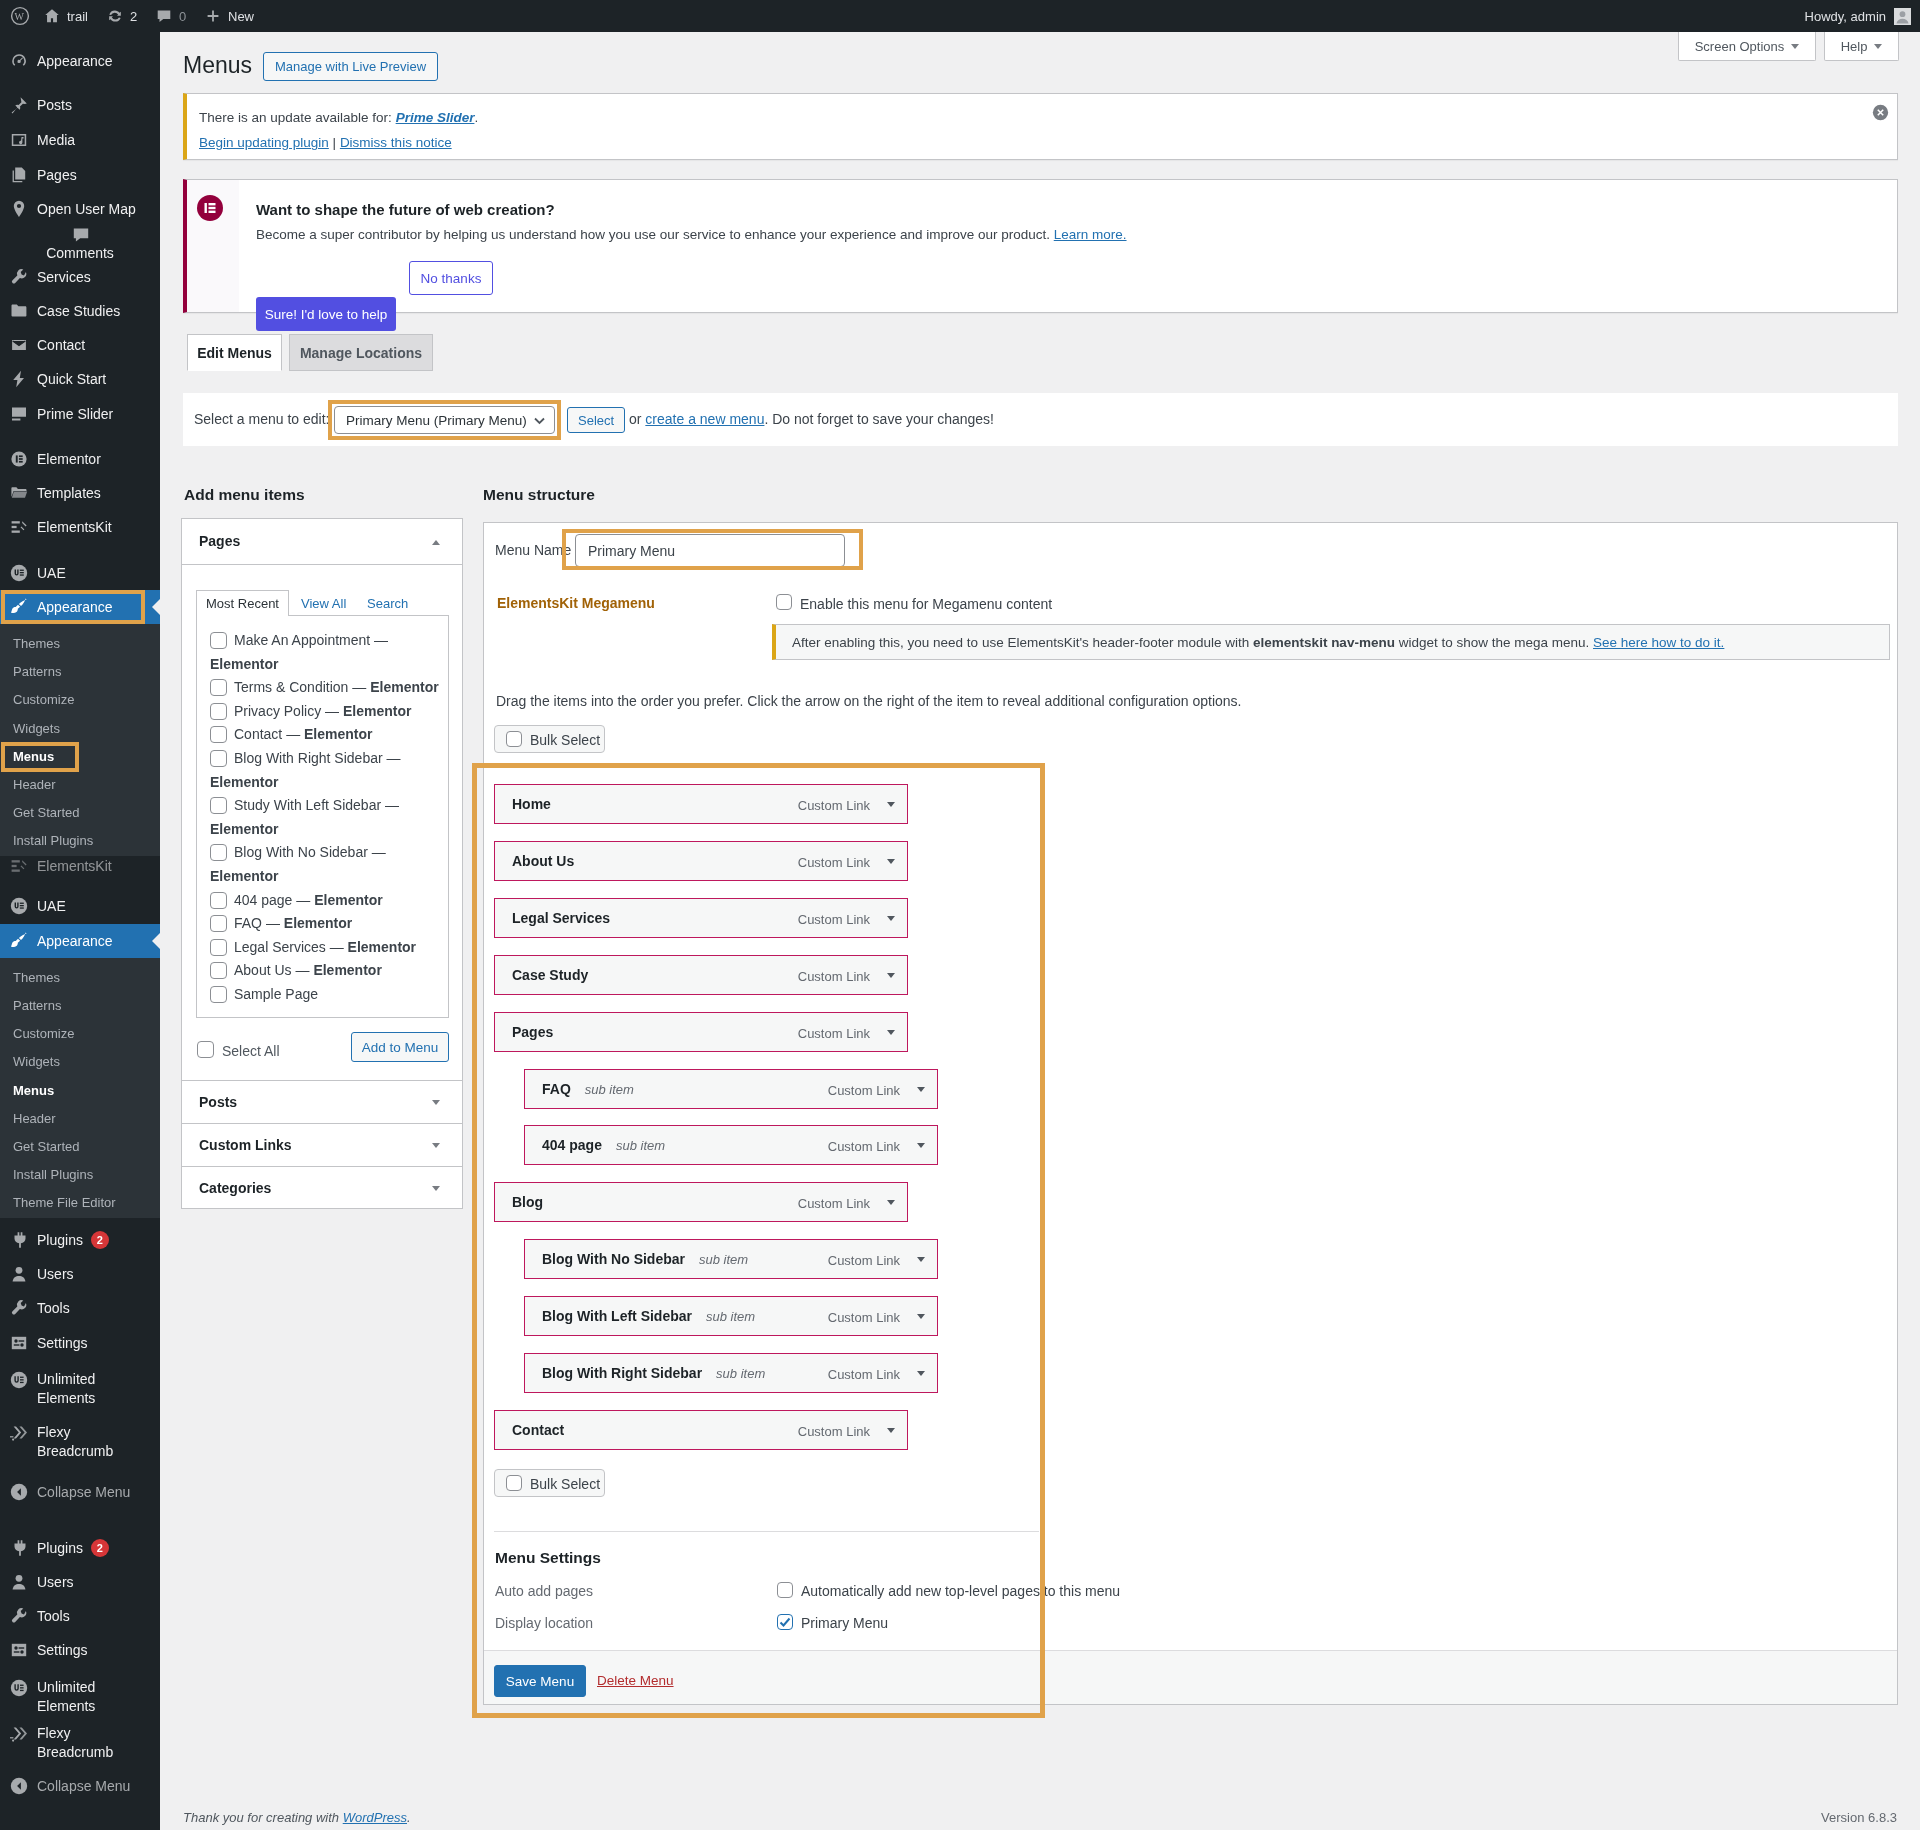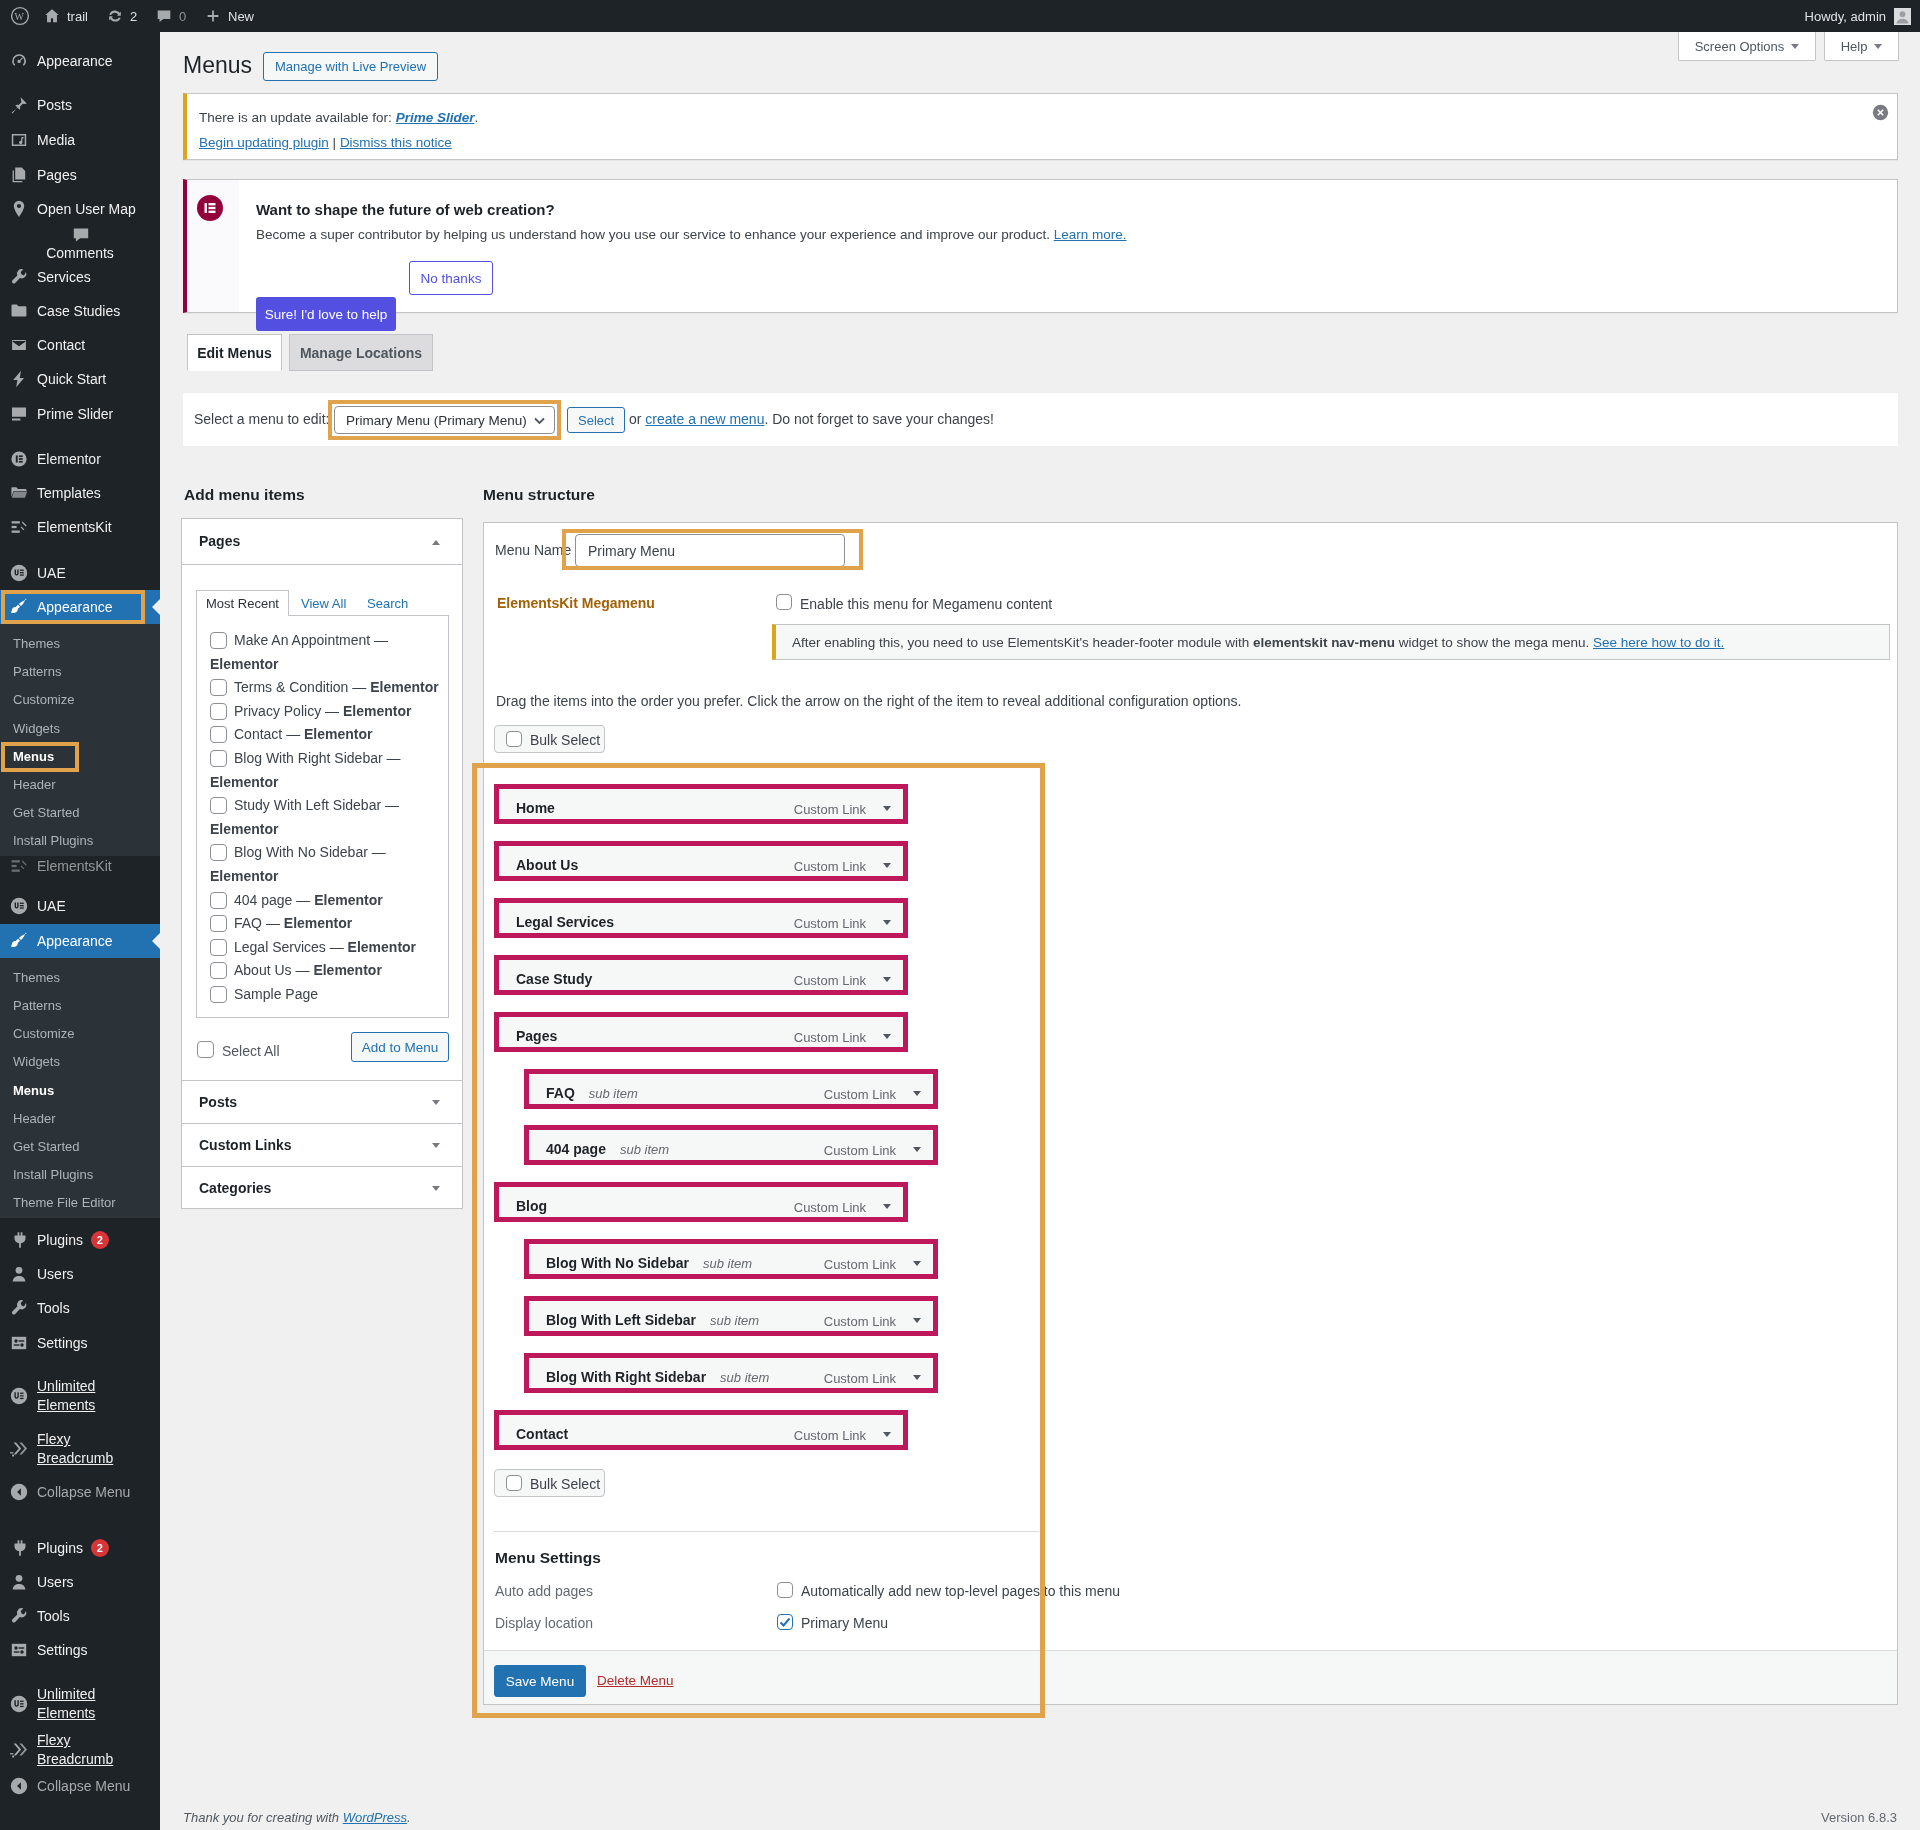--- a/index.html
+++ b/index.html
@@ -15,21 +15,21 @@
   .ab-dim { color:#8d9297; }
 
   
   #sidebar { position:absolute; left:0; top:32px; width:160px; height:1798px; background:#1d2327; z-index:10; }
   .sb-subbg { position:absolute; left:0; width:160px; background:#2c3338; }
   .sb-item { position:absolute; left:0; width:160px; height:34px; display:flex; align-items:center; color:#f0f0f1; font-size:14px; cursor:pointer; }
   .sb-item .ico { width:20px; height:20px; margin:0 8px 0 9px; flex:none; color:#a7aaad; }
   .sb-item.active { background:#2271b1; color:#fff; }
   .sb-item.active .ico { color:#fff; }
   .sb-item.active::after { content:""; position:absolute; right:0; top:50%; margin-top:-8px; border:8px solid transparent; border-right-color:#f0f0f1; }
-  .sb-item.two { height:52px; align-items:center;text-decoration:underline; }
+  .sb-item.two { height:52px; align-items:flex-start; }
   .sb-item.two .lab { width:112px; line-height:19px; }
   .sb-item.dim { opacity:.55; }
   .sb-item.graylab { color:#a7aaad; }
   .sb-sub { position:absolute; left:0; width:160px; height:28px; line-height:28px; padding-left:13px; color:#aeb3b9; font-size:13px; cursor:pointer; }
   .sb-sub.current { color:#fff; font-weight:bold; }
   .sb-badge { background:#d63638; color:#fff; border-radius:9px; font-size:11px; line-height:18px; min-width:18px; text-align:center; padding:0 5px; margin-left:8px; font-weight:bold; }
 
   
   .ann { position:absolute; border:4px solid #e0a24a; z-index:40; pointer-events:none; }
   #ann-appearance { left:1px;  top:590px; width:144px; height:34px; }
@@ -107,21 +107,21 @@
   #mega-cb { position:absolute; left:292px; top:71px; }
   #mega-cb-label { position:absolute; left:316px; top:73px; font-size:14px; }
   #mega-info { position:absolute; left:288px; top:101px; width:1118px; height:36px; background:#f6f7f7; border:1px solid #c3c4c7; border-left:4px solid #dba617; font-size:13.5px; }
   #mega-info .tx { position:absolute; left:16px; top:10px; white-space:nowrap; }
   #drag-hint { position:absolute; left:12px; top:170px; font-size:14px; }
   .bulk-chip { position:absolute; left:10px; width:111px; height:28px; background:#f6f7f7; border:1px solid #c3c4c7; border-radius:4px; cursor:pointer; }
   .bulk-chip .cb { position:absolute; left:11px; top:5px; width:16px; height:16px; }
   .bulk-chip .t { position:absolute; left:35px; top:6px; font-size:14px; color:#3c434a; }
   #bulk1 { top:202px; }
   #bulk2 { top:946px; }
-  .mitem { position:absolute; width:414px; height:40px; background:#f6f7f7; border:5px solid #be185d; cursor:move; }
+  .mitem { position:absolute; width:414px; height:40px; background:#f6f7f7; border:1px solid #be185d; cursor:move; }
   .mitem .t { position:absolute; left:17px; top:11px; font-size:14px; font-weight:600; color:#1d2327; }
   .mitem .si { font-weight:400; font-style:italic; font-size:13px; color:#646970; margin-left:14px; }
   .mitem .cl { position:absolute; right:37px; top:13px; font-size:13px; color:#646970; }
   .mitem .tri-dn { position:absolute; right:12px; top:17px; border-top-color:#50575e; }
   #settings-divider { position:absolute; left:10px; top:1008px; width:545px; height:1px; background:#dcdcde; }
   #settings-head { position:absolute; left:11px; top:1026px; font-size:15.5px; font-weight:600; color:#1d2327; }
   .set-label { position:absolute; left:11px; font-size:14px; color:#646970; }
   #autoadd-label { top:1060px; }
   #display-label { top:1092px; }
   #autoadd-cb { position:absolute; left:293px; top:1059px; }

